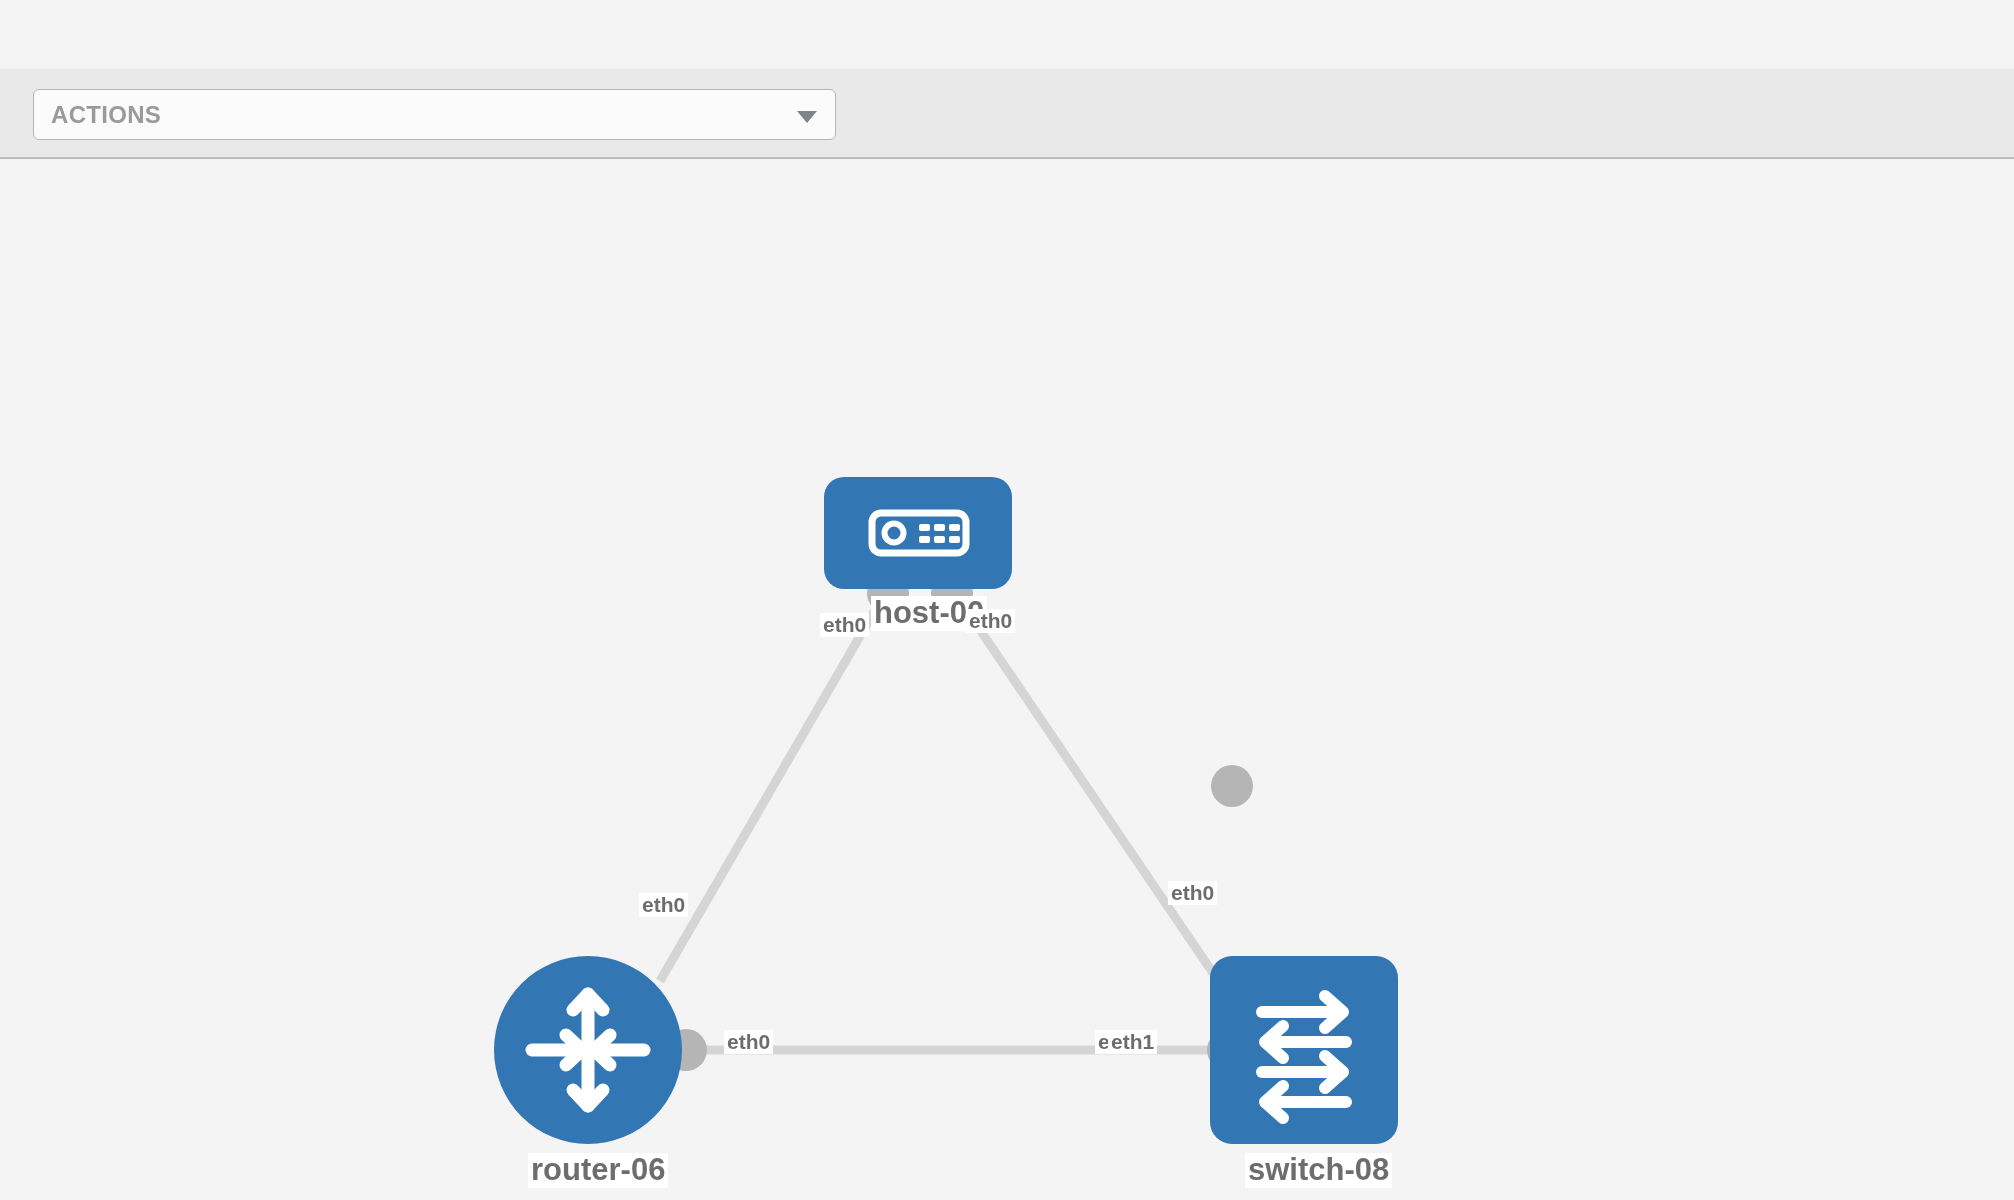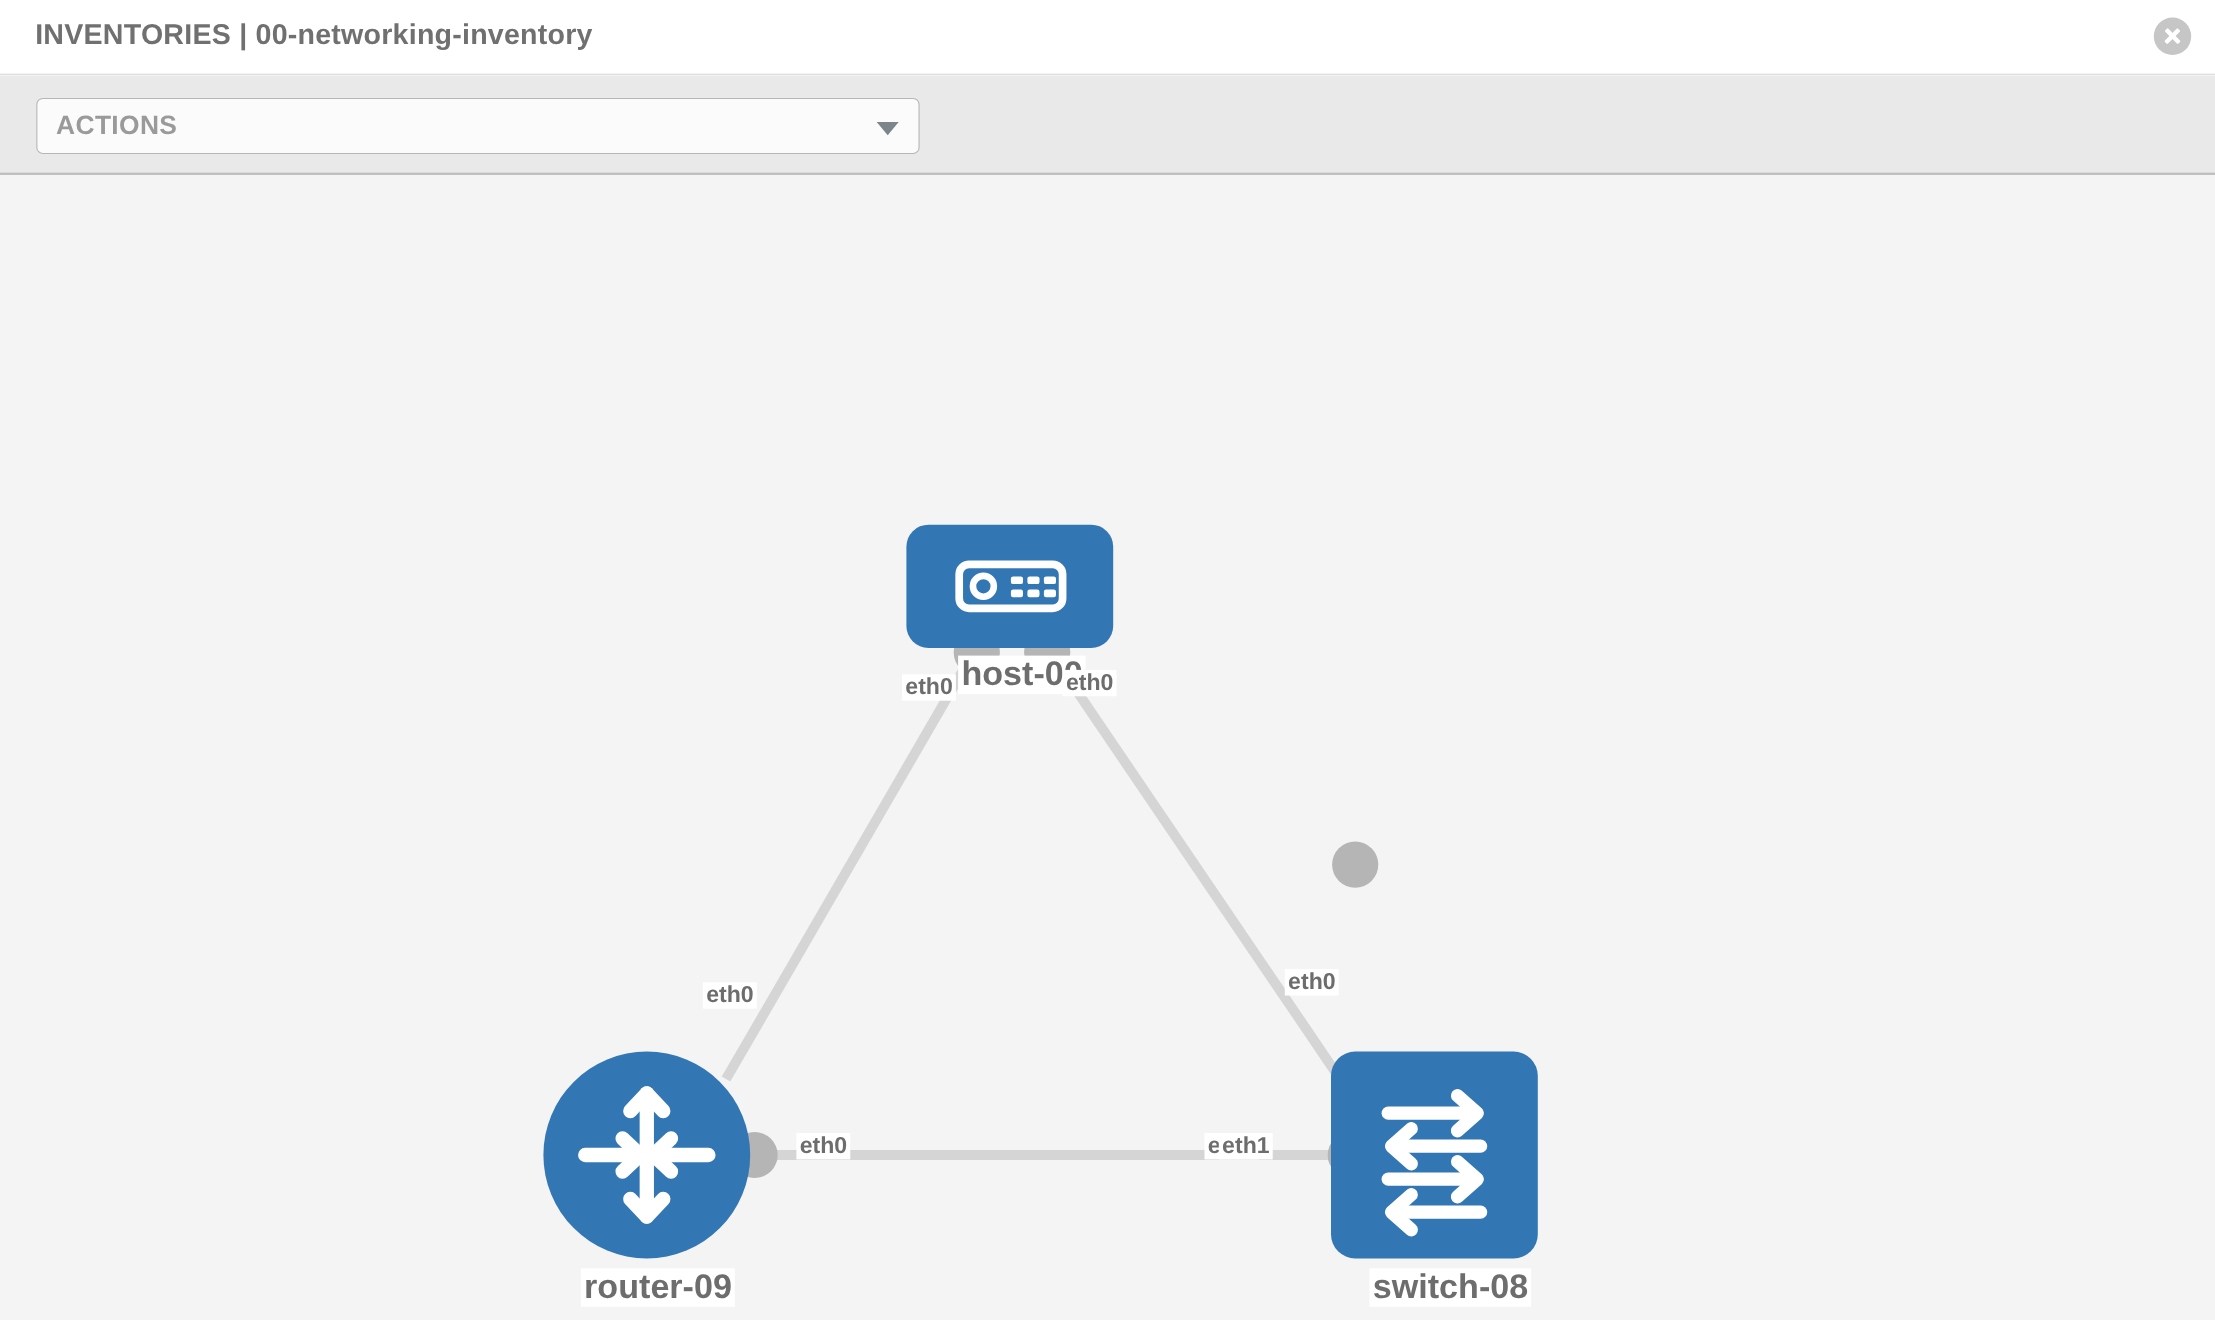--- a/index.html
+++ b/index.html
@@ -105,24 +105,20 @@
   .port-switch-up   { left: 1168px; top: 720px; }
   .port-router-right{ left: 724px; top: 869px; }
   .port-switch-left-a { left: 1095px; top: 869px; z-index: 1; }
   .port-switch-left-b { left: 1108px; top: 869px; z-index: 2; }
 </style>
 </head>
 <body>
 
 <div id="app">
 
-  <div class="header">
-    <div class="header-title">INVENTORIES | 00-networking-inventory</div>
-    <div class="close-icon"></div>
-  </div>
 
   <div class="toolbar">
 
     <div class="select-box actions-select">
       <span class="select-label">ACTIONS</span>
       <span class="caret"></span>
     </div>
 
     <div class="tool-icon wrench-icon">
       <svg viewBox="0 0 44 44" width="44" height="44" aria-hidden="true">
@@ -194,21 +190,21 @@
           <polyline points="73,70 55,86 73,102"></polyline>
           <line x1="52" y1="116" x2="132" y2="116"></line>
           <polyline points="115,100 133,116 115,132"></polyline>
           <line x1="136" y1="146" x2="56" y2="146"></line>
           <polyline points="73,130 55,146 73,162"></polyline>
         </g>
       </svg>
     </div>
 
     <div class="chip node-label label-host">host-00</div>
-    <div class="chip node-label label-router">router-09</div>
+    <div class="chip node-label label-router">router-06</div>
     <div class="chip node-label label-switch">switch-08</div>
 
     <div class="chip port-label port-host-left">eth0</div>
     <div class="chip port-label port-host-right">eth0</div>
     <div class="chip port-label port-router-up">eth0</div>
     <div class="chip port-label port-switch-up">eth0</div>
     <div class="chip port-label port-router-right">eth0</div>
     <div class="chip port-label port-switch-left-a">eth0</div>
     <div class="chip port-label port-switch-left-b">eth1</div>
 

